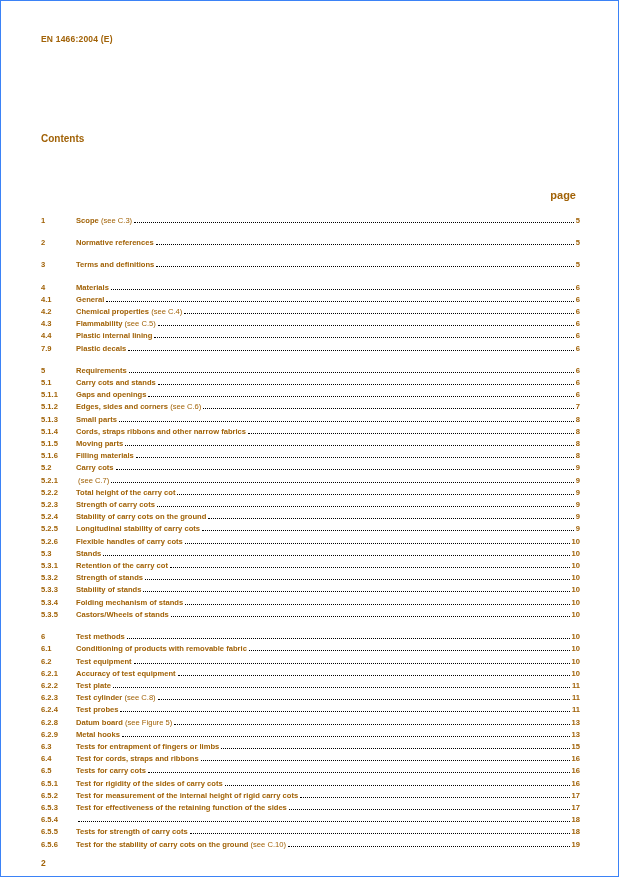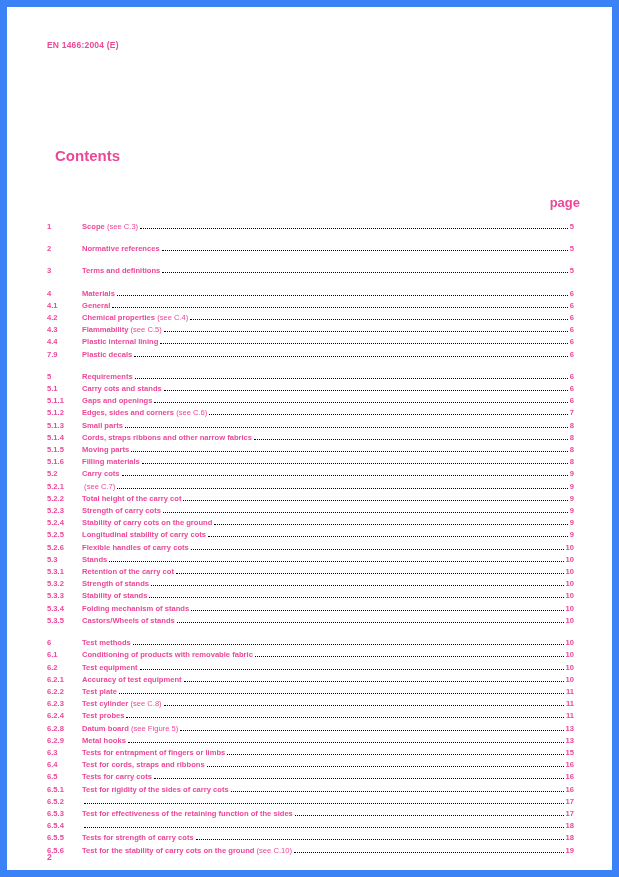--- a/index.html
+++ b/index.html
@@ -5,46 +5,46 @@
   html, body {
     margin: 0;
     padding: 0;
     background: #ffffff;
   }
   .page {
     position: relative;
     width: 619px;
     height: 877px;
     background: #ffffff;
-    color: #ec4899;
+    color: #a16207;
     font-family: "Liberation Sans", sans-serif;
     overflow: hidden;
     box-sizing: border-box;
-    border: 7px solid #3b82f6;
+    border: 1px solid #3b82f6;
   }
   .doc-id {
     position: absolute;
     top: 33px;
     left: 40px;
     font-size: 8.5px;
     font-weight: bold;
     letter-spacing: 0.2px;
   }
   .contents-title {
     position: absolute;
     top: 132px;
     left: 40px;
     font-size: 13.5px;
     font-weight: bold;
   }
   .page-col-label {
     position: absolute;
     top: 188px;
-    right: 32px;
-    font-size: 13px;
+    right: 42px;
+    font-size: 11px;
     font-weight: bold;
   }
   .toc {
     position: absolute;
     top: 214px;
     left: 40px;
     right: 38px;
   }
   .toc-row {
     display: flex;
@@ -88,21 +88,21 @@
     font-weight: bold;
   }
 </style>
 </head>
 <body>
 
 <div class="page">
 
   <div class="doc-id">EN 1466:2004 (E)</div>
 
-  <h1 class="contents-title" style="margin:8px; font-size:15px;">Contents</h1>
+  <h1 class="contents-title" style="margin:0; font-size:10px;">Contents</h1>
 
   <div class="page-col-label">page</div>
 
   <div class="toc">
 
   <div class="toc-row" style="">
       <span class="toc-num">1</span>
       <span class="toc-title">Scope</span>
       <span class="toc-note"> (see C.3)</span>
       <span class="toc-dots"></span>
@@ -396,20 +396,21 @@
     </div>
       <div class="toc-row" style="">
       <span class="toc-num">6.5.1</span>
       <span class="toc-title">Test for rigidity of the sides of carry cots</span>
       <span class="toc-note"></span>
       <span class="toc-dots"></span>
       <span class="toc-page">16</span>
     </div>
       <div class="toc-row" style="">
       <span class="toc-num">6.5.2</span>
+      <span class="toc-title">Test for measurement of the internal height of rigid carry cots</span>
       <span class="toc-note"></span>
       <span class="toc-dots"></span>
       <span class="toc-page">17</span>
     </div>
       <div class="toc-row" style="">
       <span class="toc-num">6.5.3</span>
       <span class="toc-title">Test for effectiveness of the retaining function of the sides</span>
       <span class="toc-note"></span>
       <span class="toc-dots"></span>
       <span class="toc-page">17</span>

